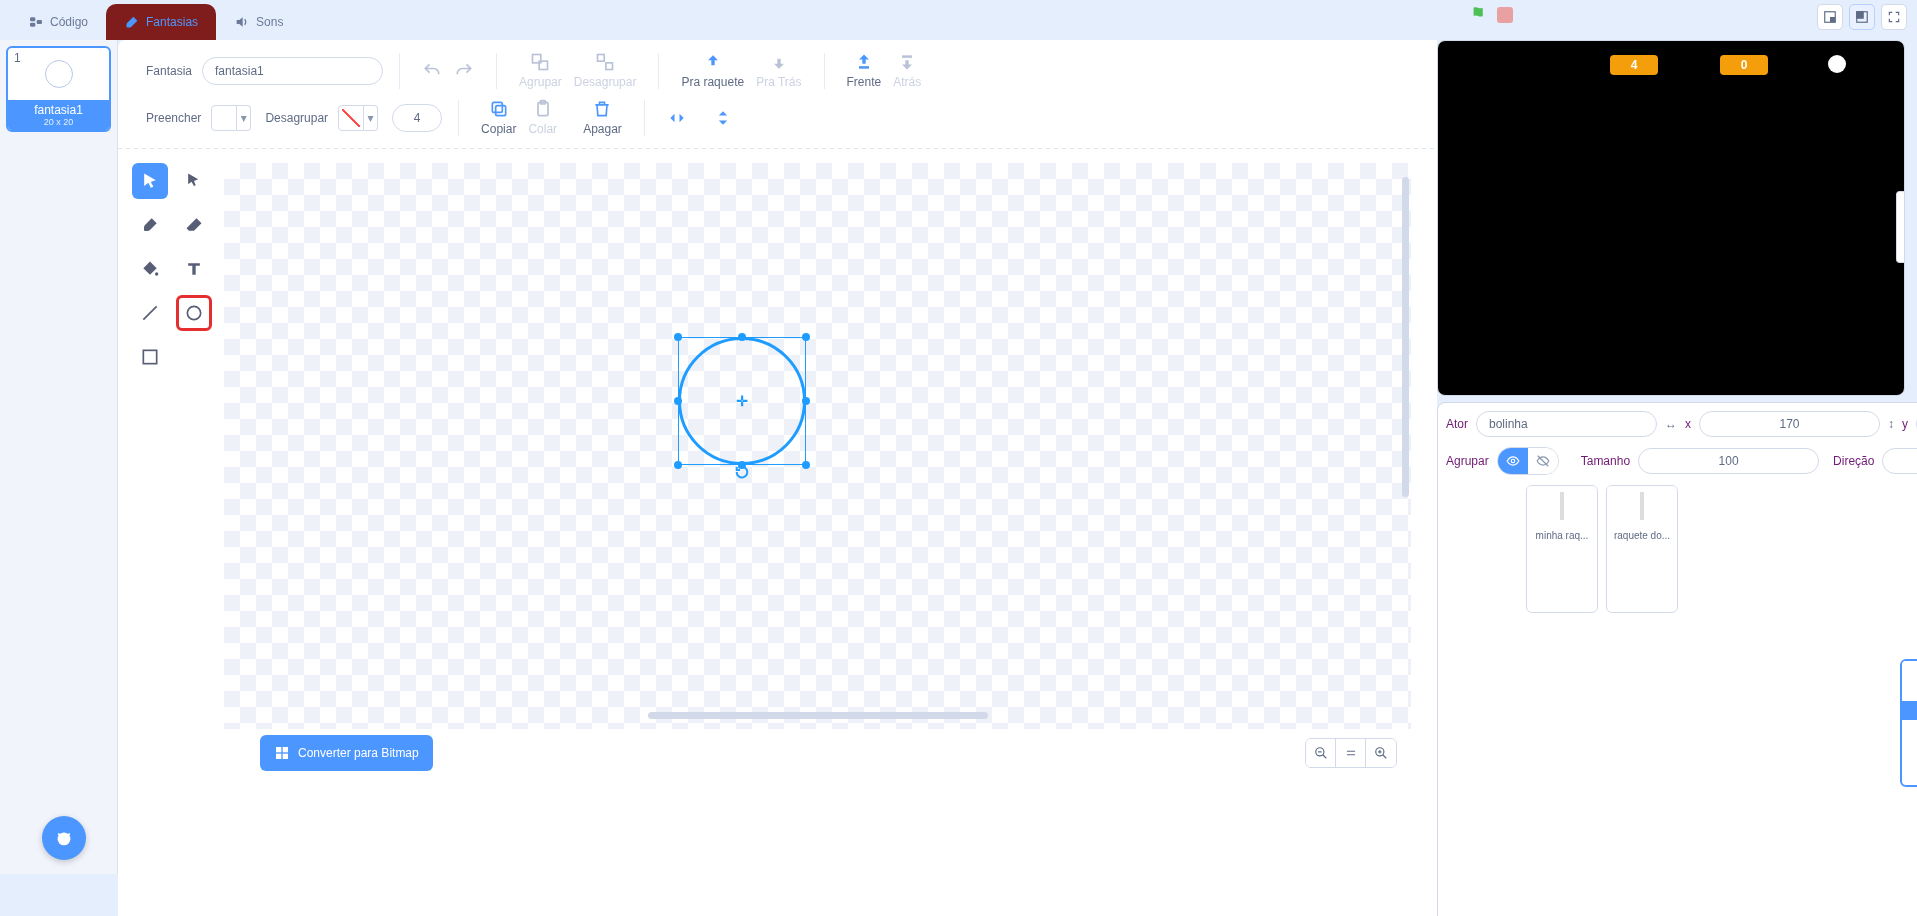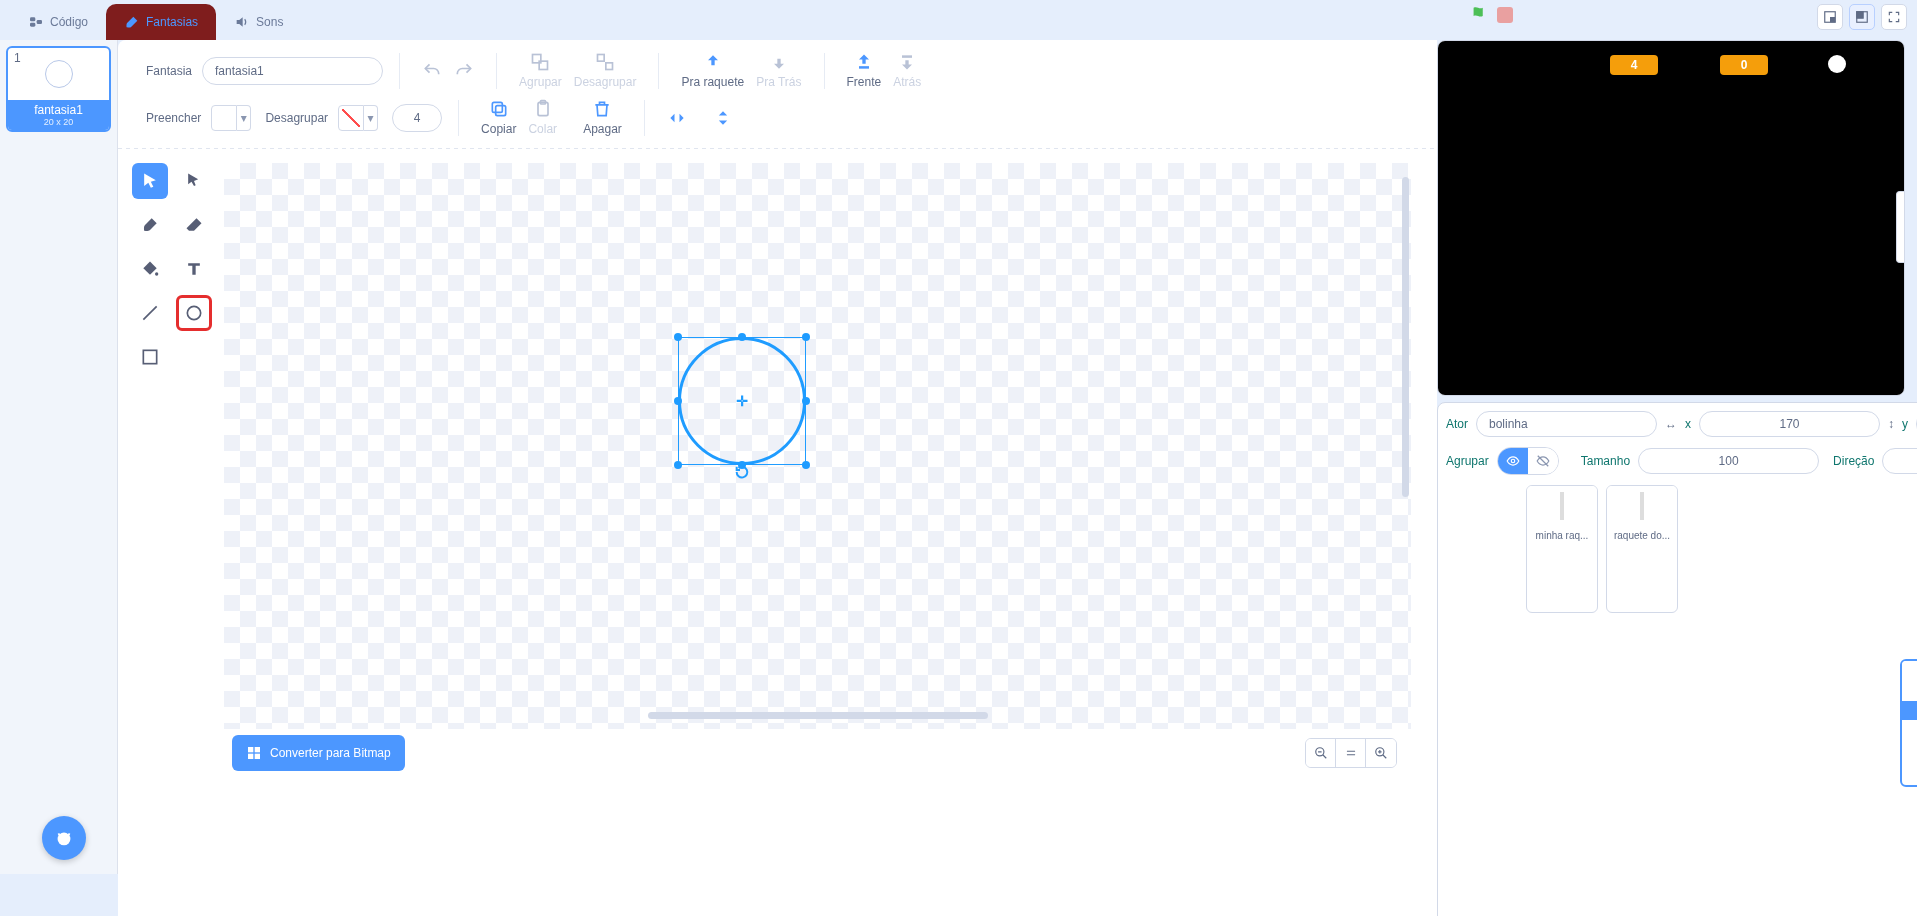--- a/index.html
+++ b/index.html
@@ -50,40 +50,40 @@
 .checker{position:absolute;inset:0;background-image:linear-gradient(45deg,#eef1f8 25%,transparent 25%,transparent 75%,#eef1f8 75%),linear-gradient(45deg,#eef1f8 25%,transparent 25%,transparent 75%,#eef1f8 75%);background-size:32px 32px;background-position:0 0,16px 16px}
 .sel{position:absolute;left:454px;top:174px;width:128px;height:128px}
 .sel .ring{position:absolute;inset:0;border:3px solid #1f9cff;border-radius:50%}
 .sel .box{position:absolute;inset:0;border:1px solid #1f9cff}
 .handle{position:absolute;width:8px;height:8px;background:#1f9cff;border-radius:50%;transform:translate(-50%,-50%)}
 .crosshair{position:absolute;left:50%;top:50%;transform:translate(-50%,-50%);color:#1f9cff;font-size:14px;font-weight:bold}
 .rot{position:absolute;left:50%;bottom:-18px;transform:translateX(-50%);color:#1f9cff}
 .hscroll{position:absolute;bottom:10px;left:50%;transform:translateX(-50%);width:340px;height:7px;background:#d2d9e8;border-radius:4px}
 .vscroll{position:absolute;right:2px;top:14px;width:7px;height:320px;background:#d2d9e8;border-radius:4px}
 .canvas-footer{display:flex;align-items:center;justify-content:space-between;padding:6px 28px 6px 28px}
-.convert-btn{background:#4c97ff;color:#fff;border:none;border-radius:6px;padding:10px 14px;display:flex;align-items:center;gap:8px;cursor:pointer;margin-left:86px}
+.convert-btn{background:#4c97ff;color:#fff;border:none;border-radius:6px;padding:10px 14px;display:flex;align-items:center;gap:8px;cursor:pointer;margin-left:114px}
 .zoom-ctrls{display:flex;border:1px solid #d2d9e8;border-radius:6px;overflow:hidden;margin-right:12px}
 .zoom-ctrls button{background:#fff;border:none;border-right:1px solid #d2d9e8;width:30px;height:28px;cursor:pointer;color:#5f6b85;display:flex;align-items:center;justify-content:center}
 .zoom-ctrls button:last-child{border-right:none}
 .right-col{width:480px;position:relative}
 .stage-controls{position:absolute;right:10px;top:-36px;display:flex;gap:6px}
 .sc-btn{width:26px;height:26px;border:1px solid #d2d9e8;border-radius:5px;background:#fff;display:flex;align-items:center;justify-content:center;cursor:pointer;color:#5f6b85}
 .sc-btn.active{background:#e9f0ff;border-color:#b8d0ff}
 .flag-stop{position:absolute;right:404px;top:-36px;display:flex;gap:6px;align-items:center}
 .flag{color:#4cbf56}
 .stop{width:16px;height:16px;background:#e9a0a0;border-radius:3px}
 .stage-box{margin:0 10px 0 0;width:468px;background:#fff;border:1px solid #d2d9e8;border-radius:8px;overflow:hidden}
 .stage{width:100%;height:354px;background:#000;position:relative}
 .score{position:absolute;top:14px;background:#f59e0b;color:#fff;width:48px;height:20px;border-radius:4px;display:flex;align-items:center;justify-content:center;font-weight:bold}
 .score.l{left:172px}.score.r{left:282px}
 .ball{position:absolute;top:14px;right:58px;width:18px;height:18px;border-radius:50%;background:#fff}
 .sprite-panel{display:flex}
 .sprite-info{flex:1;background:#fff;border:1px solid #d2d9e8;border-radius:8px;margin:6px 6px 0 0;padding:8px;height:524px;position:relative}
 .info-row{display:flex;align-items:center;gap:8px;margin-bottom:10px}
-.info-row .lbl{color:#0f766e}
+.info-row .lbl{color:#701a75}
 .pill{border:1px solid #d2d9e8;border-radius:18px;padding:5px 12px;color:#5f6b85;min-width:52px;text-align:center;outline:none;background:#fff}
 .xy-ic{color:#5f6b85}
 .toggle{display:flex;border:1px solid #d2d9e8;border-radius:18px;overflow:hidden}
 .toggle button{border:none;background:#fff;width:30px;height:26px;display:flex;align-items:center;justify-content:center;color:#8a96b0;cursor:pointer}
 .toggle button.active{background:#4c97ff;color:#fff}
 .sprite-list{display:flex;gap:8px;margin-top:6px}
 .sprite-item{width:72px;border:1px solid #d2d9e8;border-radius:6px;overflow:hidden;text-align:center;color:#5f6b85;cursor:pointer;position:relative}
 .sprite-item.sel{border:2px solid #4c97ff}
 .sprite-item .imgb{height:40px;display:flex;align-items:center;justify-content:center;background:#fff}
 .sprite-item .nm{font-size:10px;padding:4px 2px;white-space:nowrap;overflow:hidden;text-overflow:ellipsis}

